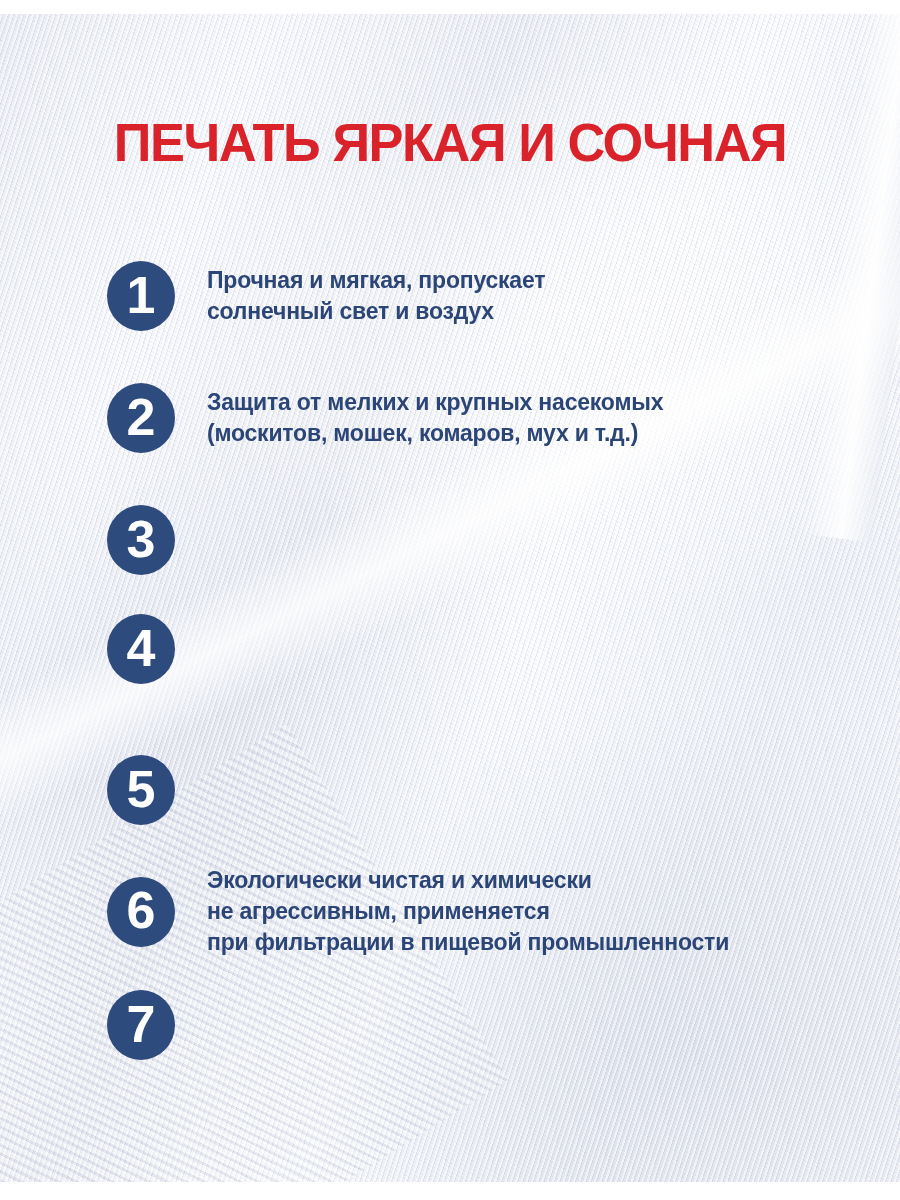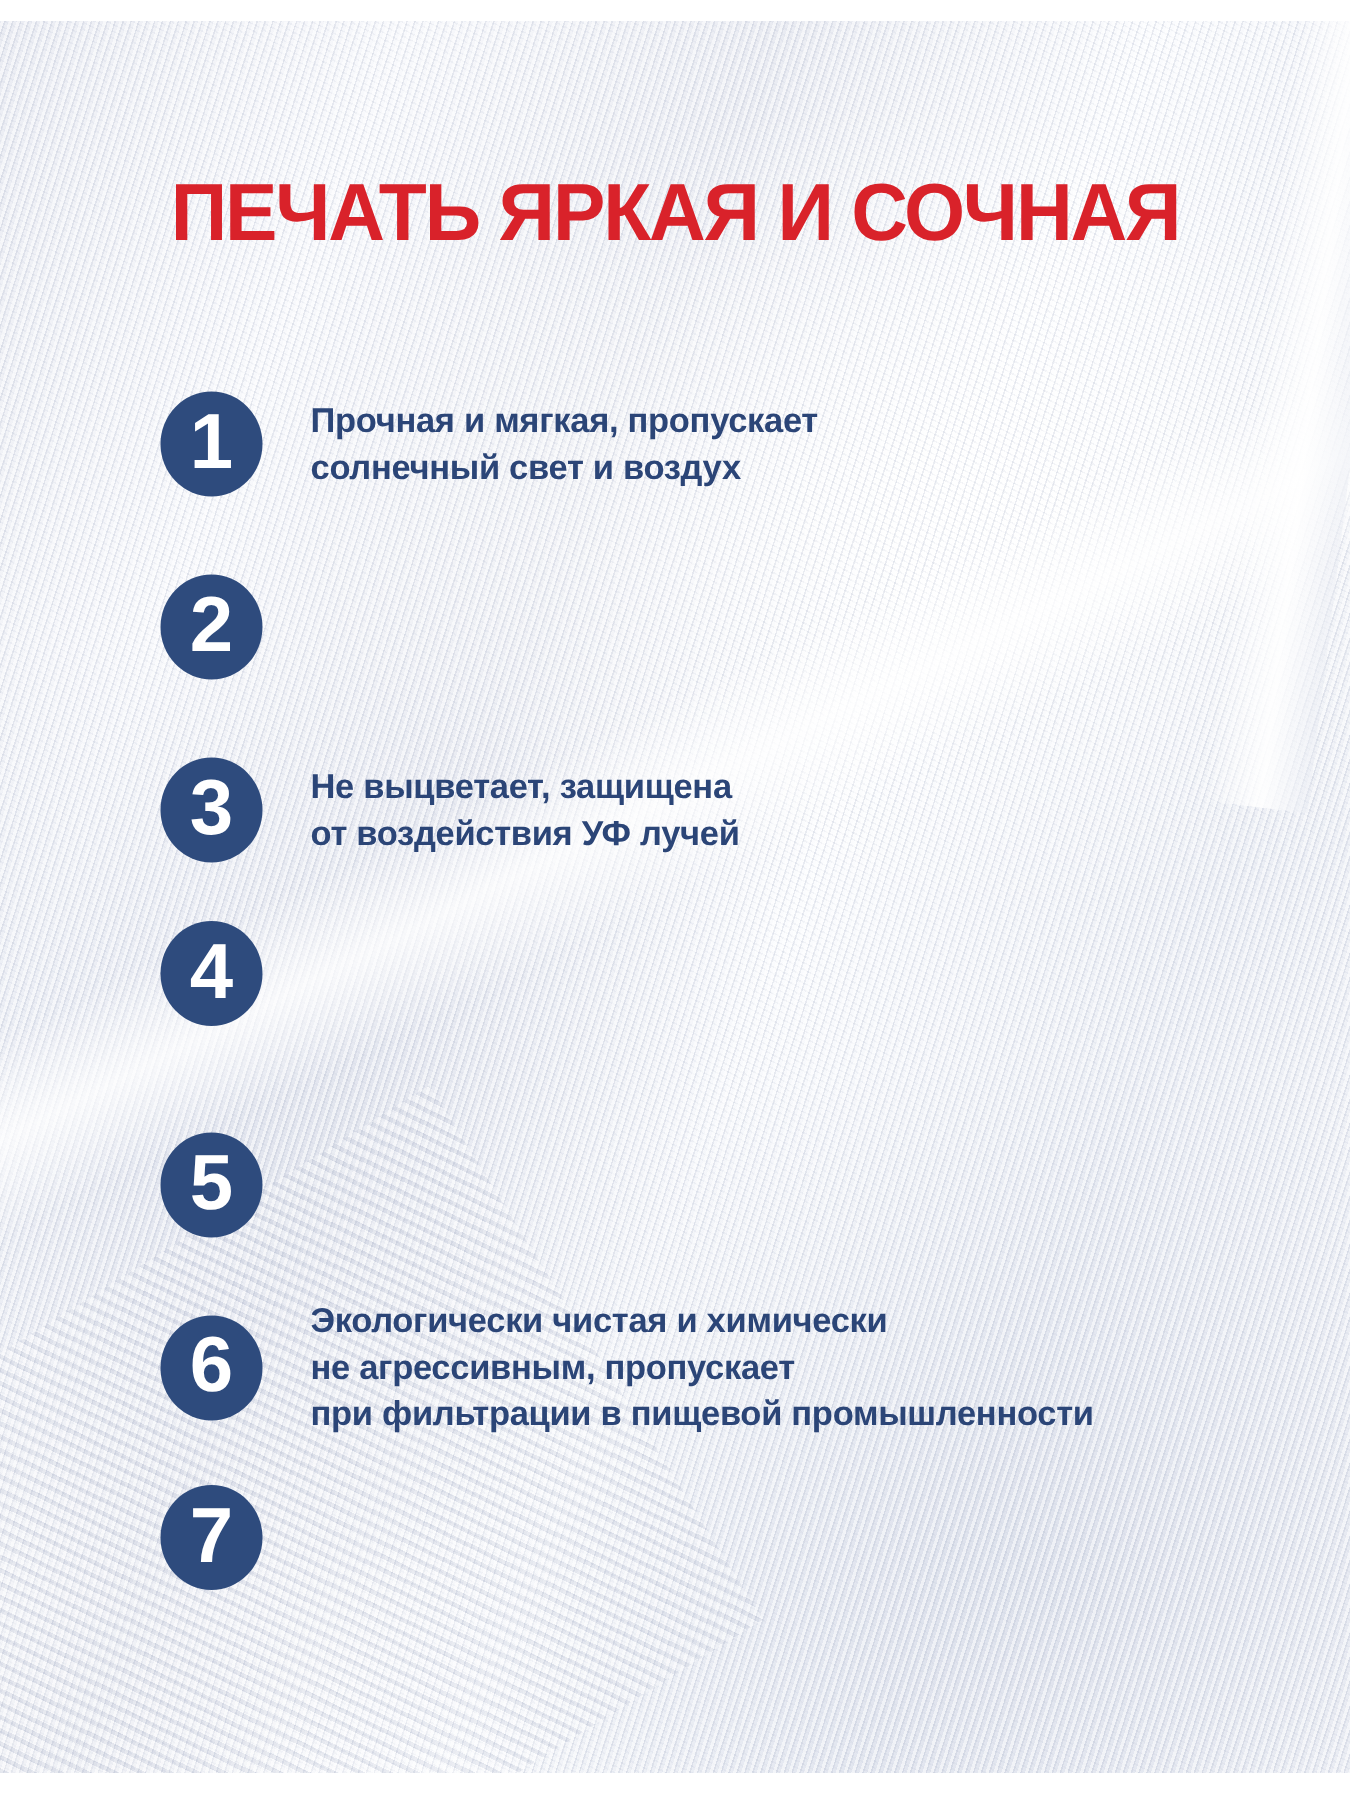--- a/index.html
+++ b/index.html
@@ -138,48 +138,48 @@
       <span>1</span>
     </div>
     <div class="item-text">Прочная и мягкая, пропускает
 солнечный свет и воздух</div>
   </div>
 
   <div class="item i2">
     <div class="badge">
       <span>2</span>
     </div>
+    <div class="item-text">Защита от мелких и крупных насекомых
+(москитов, мошек, комаров, мух и т.д.)</div>
   </div>
 
   <div class="item i3">
     <div class="badge">
       <span>3</span>
     </div>
-    <div class="item-text">Не выцветает, защищена
-от воздействия УФ лучей</div>
   </div>
 
   <div class="item i4">
     <div class="badge">
       <span>4</span>
     </div>
   </div>
 
   <div class="item i5">
     <div class="badge">
       <span>5</span>
     </div>
   </div>
 
   <div class="item i6">
     <div class="badge">
       <span>6</span>
     </div>
     <div class="item-text">Экологически чистая и химически
-не агрессивным, пропускает
+не агрессивным, применяется
 при фильтрации в пищевой промышленности</div>
   </div>
 
   <div class="item i7">
     <div class="badge">
       <span>7</span>
     </div>
   </div>
 </div>
 

